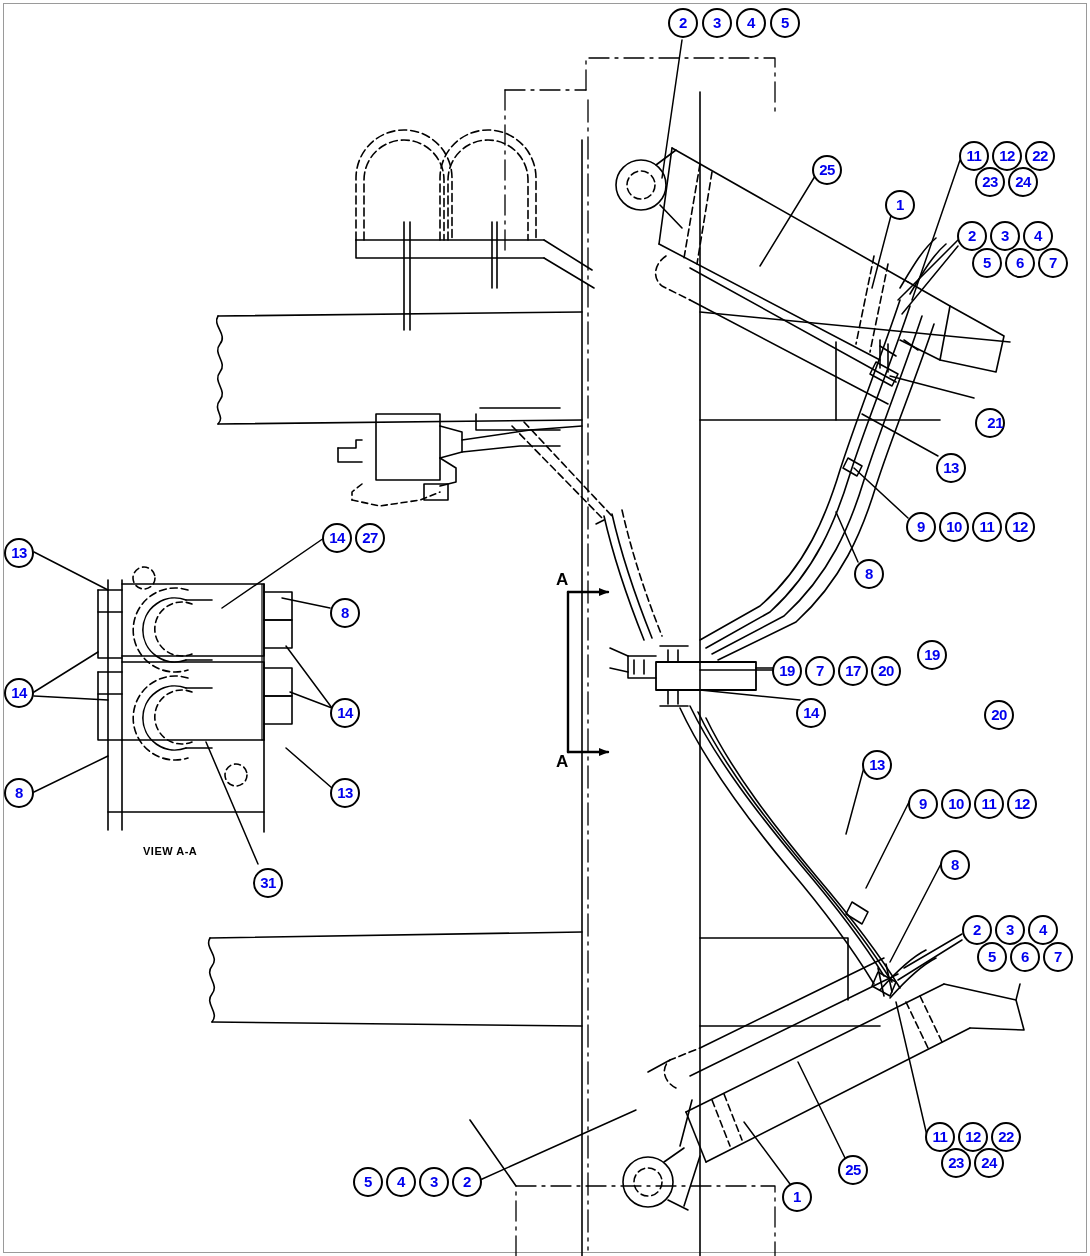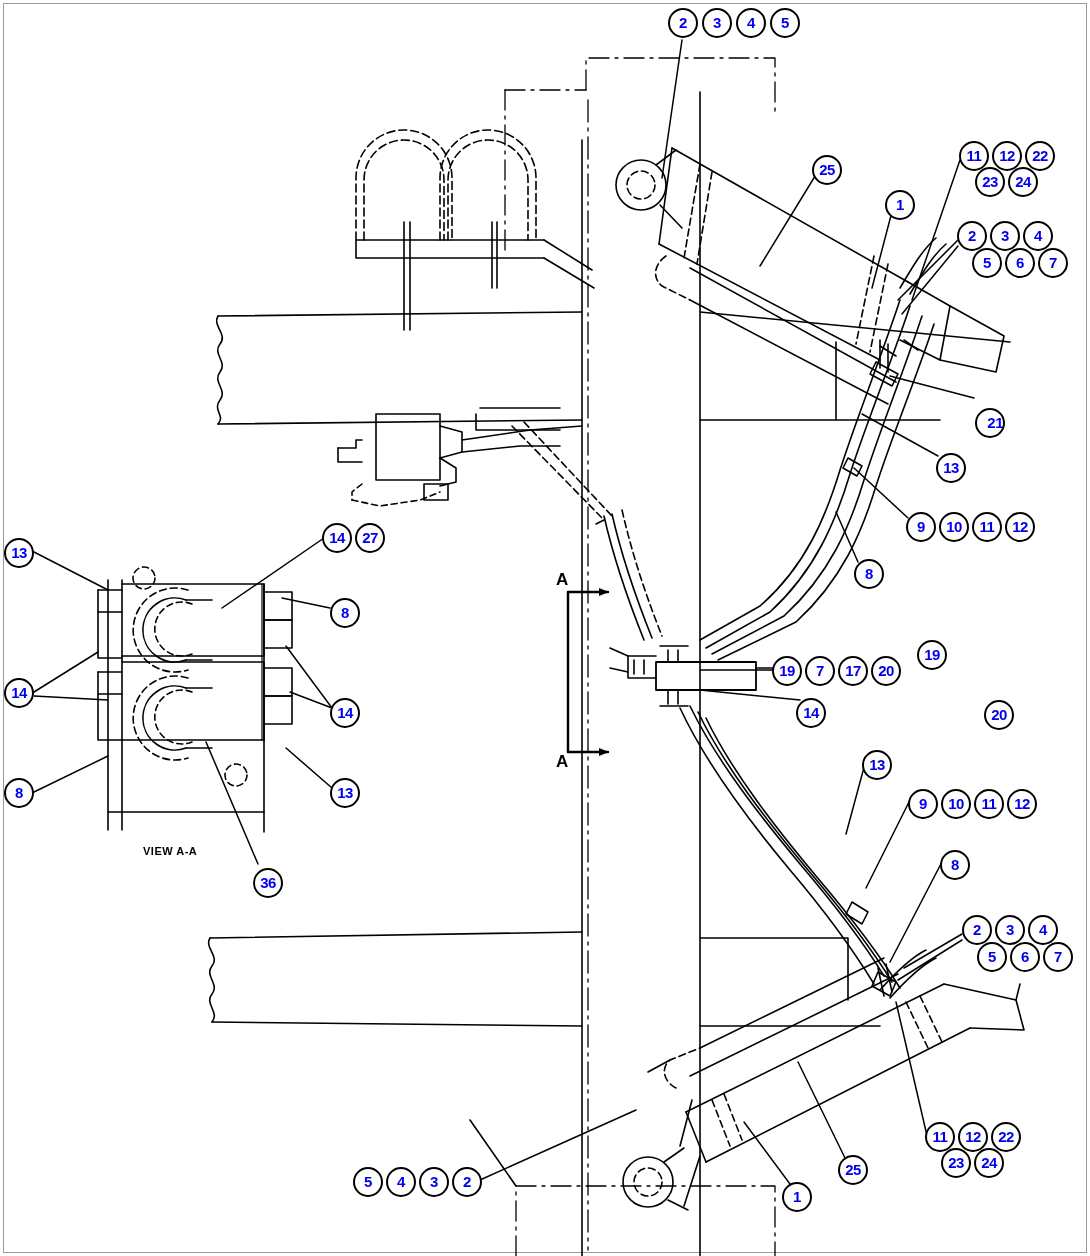--- a/index.html
+++ b/index.html
@@ -408,16 +408,16 @@
       <div class="callout" style="left: 419px; top: 1167px;">3</div>
       <div class="callout" style="left: 452px; top: 1167px;">2</div>
       <div class="callout" style="left: 4px; top: 538px;">13</div>
       <div class="callout" style="left: 4px; top: 678px;">14</div>
       <div class="callout" style="left: 4px; top: 778px;">8</div>
       <div class="callout" style="left: 322px; top: 523px;">14</div>
       <div class="callout" style="left: 355px; top: 523px;">27</div>
       <div class="callout" style="left: 330px; top: 598px;">8</div>
       <div class="callout" style="left: 330px; top: 698px;">14</div>
       <div class="callout" style="left: 330px; top: 778px;">13</div>
-      <div class="callout" style="left: 253px; top: 868px;">36</div>
+      <div class="callout" style="left: 253px; top: 868px;">31</div>
     </div>
 
 </div>
 
 </body></html>

